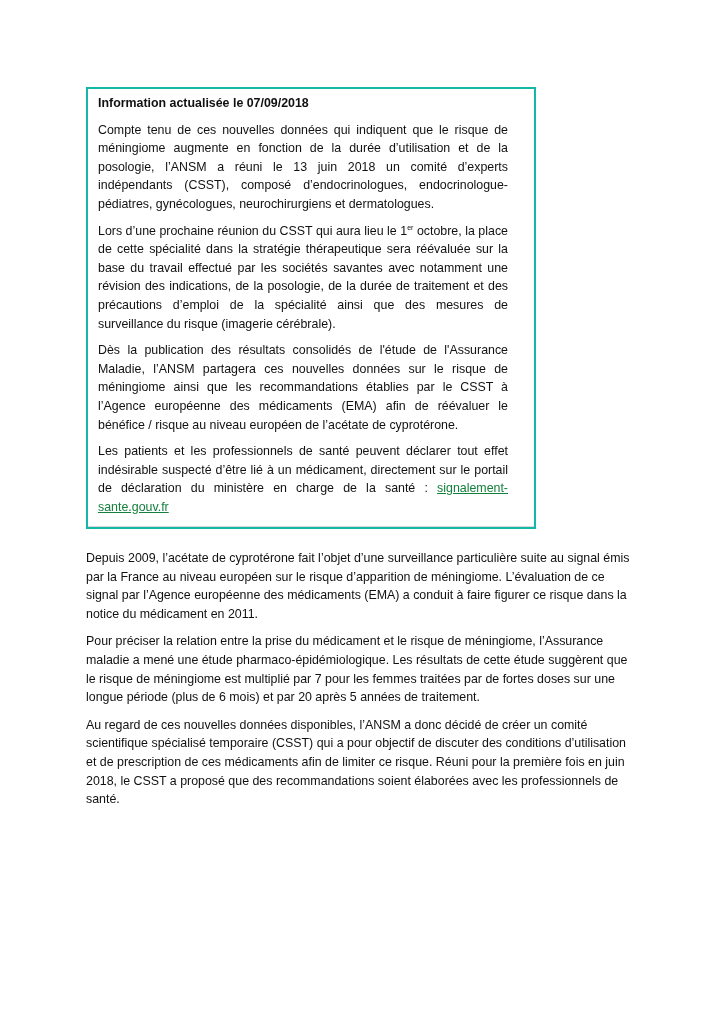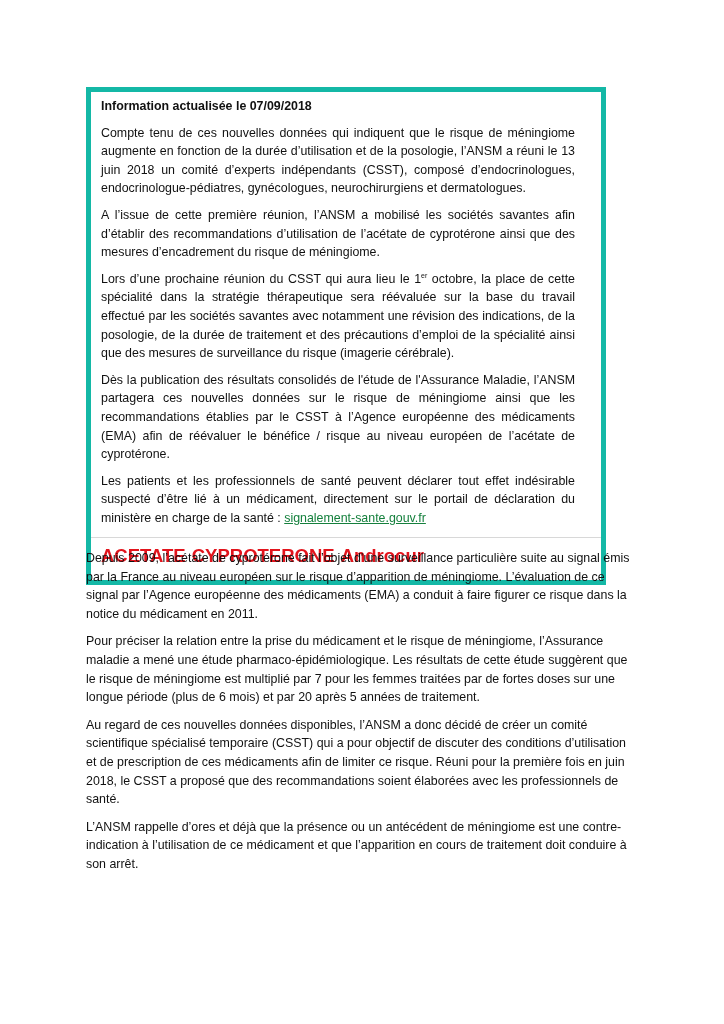--- a/index.html
+++ b/index.html
@@ -1,21 +1,21 @@
 <!DOCTYPE html>
 <html><head>
 <meta charset="utf-8">
 <style>
   html, body { margin: 0; padding: 0; background: #ffffff; }
   body { width: 724px; height: 1024px; position: relative; overflow: hidden;
          font-family: "Liberation Sans", sans-serif; color: #111; }
   .page { position: absolute; left: 0; top: 0; width: 724px; height: 1024px; background: #fff; }
 
-  .info-box { position: absolute; left: 86px; top: 87px; width: 520px;
-              border: 5px solid #14b8a6; box-sizing: border-box; }
+  .info-box { position: absolute; left: 86px; top: 87px; width: 450px;
+              border: 2px solid #14b8a6; box-sizing: border-box; }
   .info-cell { padding: 5px 10px 10px 10px; border-bottom: 1px solid #d8d8d8; }
   .info-title { font-weight: bold; font-size: 12.4px; line-height: 18.6px; margin: 0 0 8px 0; }
   .info-p { font-size: 12.4px; line-height: 18.6px; margin: 0 16px 8px 0; text-align: justify; }
   .info-p.last { margin-bottom: 0; }
   .link { color: #15803d; text-decoration: underline; }
   sup { font-size: 7px; line-height: 0; vertical-align: 5px; }
 
   .drug-cell { height: 42px; padding: 0 10px; display: flex; align-items: center; }
   .drug-heading { color: #e2141c; font-weight: bold; font-size: 18.5px; margin: 0; margin-top: -6px; word-spacing: 1px; }
   .drug-heading .brand { margin-left: 6px; }
@@ -25,30 +25,25 @@
 </style>
 </head>
 <body>
 
 <div class="page">
 
   <div class="info-box">
     <div class="info-cell">
       <p class="info-title">Information actualisée le 07/09/2018</p>
       <p class="info-p">Compte tenu de ces nouvelles données qui indiquent que le risque de méningiome augmente en fonction de la durée d’utilisation et de la posologie, l’ANSM a réuni le 13 juin 2018 un comité d’experts indépendants (CSST), composé d’endocrinologues, endocrinologue-pédiatres, gynécologues, neurochirurgiens et dermatologues.</p>
-      <p class="info-p">A l’issue de cette première réunion, l’ANSM a mobilisé les sociétés savantes afin d’établir des recommandations d’utilisation de l’acétate de cyprotérone ainsi que des mesures d’encadrement du risque de méningiome.</p>
       <p class="info-p"><span>Lors d’une prochaine réunion du CSST qui aura lieu le 1</span><sup>er</sup><span>  octobre, la place de cette spécialité dans la stratégie thérapeutique sera réévaluée sur la base du travail effectué par les sociétés savantes avec notamment une révision des indications, de la posologie, de la durée de traitement et des précautions d’emploi de la spécialité ainsi que des mesures de surveillance du risque (imagerie cérébrale).</span></p>
       <p class="info-p">Dès la publication des résultats consolidés de l'étude de l'Assurance Maladie, l’ANSM partagera ces nouvelles données sur le risque de méningiome ainsi que les recommandations établies par le CSST à l’Agence européenne des médicaments (EMA) afin de réévaluer le bénéfice / risque au niveau européen de l’acétate de cyprotérone.</p>
       <p class="info-p last"><span>Les patients et les professionnels de santé peuvent déclarer tout effet indésirable suspecté d’être lié à un médicament, directement sur le portail de déclaration du ministère en charge de la santé : </span><a class="link">signalement-sante.gouv.fr</a></p>
-    </div>
-    <div class="drug-cell">
-      <h2 class="drug-heading"><span>ACETATE CYPROTERONE</span><span class="brand">Androcur</span></h2>
     </div>
   </div>
 
   <div class="body-text">
     <p class="body-p">Depuis 2009, l’acétate de cyprotérone fait l’objet d’une surveillance particulière suite au signal émis par la France au niveau européen sur le risque d’apparition de méningiome. L’évaluation de ce signal par l’Agence européenne des médicaments (EMA) a conduit à faire figurer ce risque dans la notice du médicament en 2011.</p>
     <p class="body-p">Pour préciser la relation entre la prise du médicament et le risque de méningiome, l’Assurance maladie a mené une étude pharmaco-épidémiologique. Les résultats de cette étude suggèrent que le risque de méningiome est multiplié par 7 pour les femmes traitées par de fortes doses sur une longue période (plus de 6 mois) et par 20 après 5 années de traitement.</p>
     <p class="body-p">Au regard de ces nouvelles données disponibles, l’ANSM a donc décidé de créer un comité scientifique spécialisé temporaire (CSST) qui a pour objectif de discuter des conditions d’utilisation et de prescription de ces médicaments afin de limiter ce risque. Réuni pour la première fois en juin 2018, le CSST a proposé que des recommandations soient élaborées avec les professionnels de santé.</p>
-    <p class="body-p">L’ANSM rappelle d’ores et déjà que la présence ou un antécédent de méningiome est une contre-indication à l’utilisation de ce médicament et que l’apparition en cours de traitement doit conduire à son arrêt.</p>
   </div>
 
 </div>
 
 </body></html>

